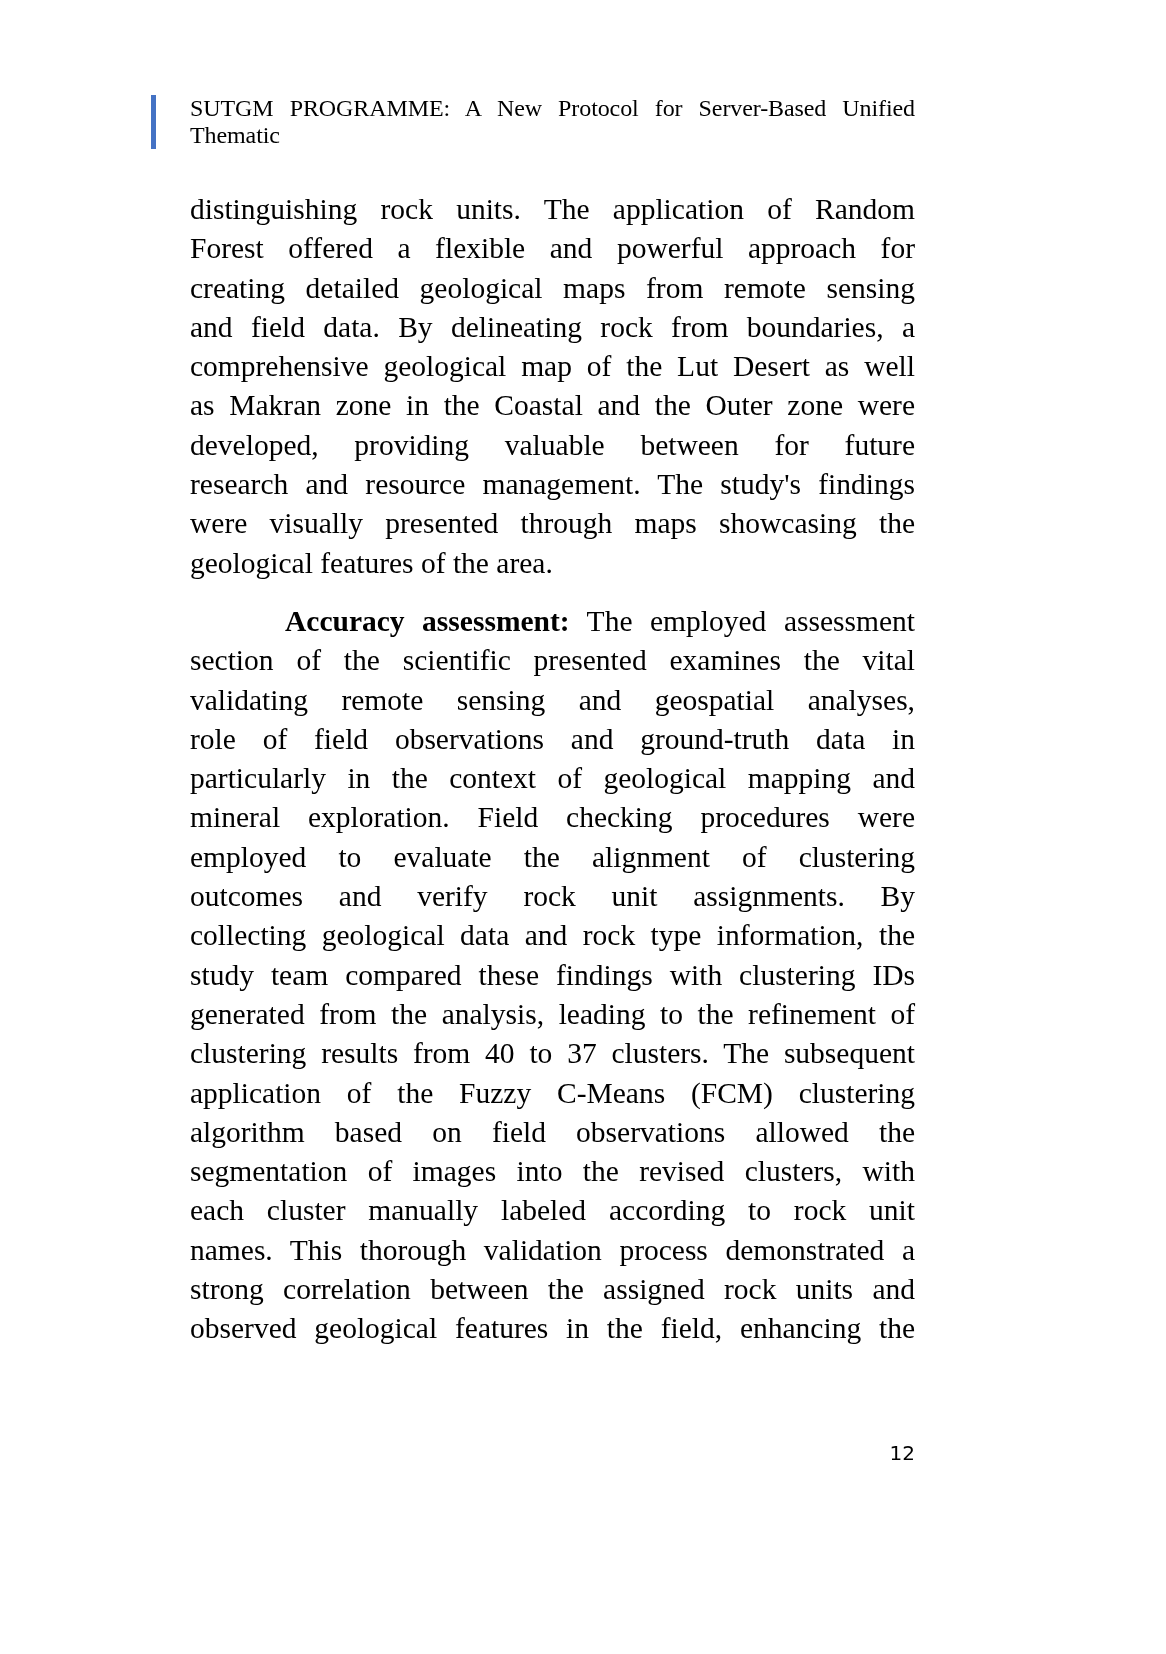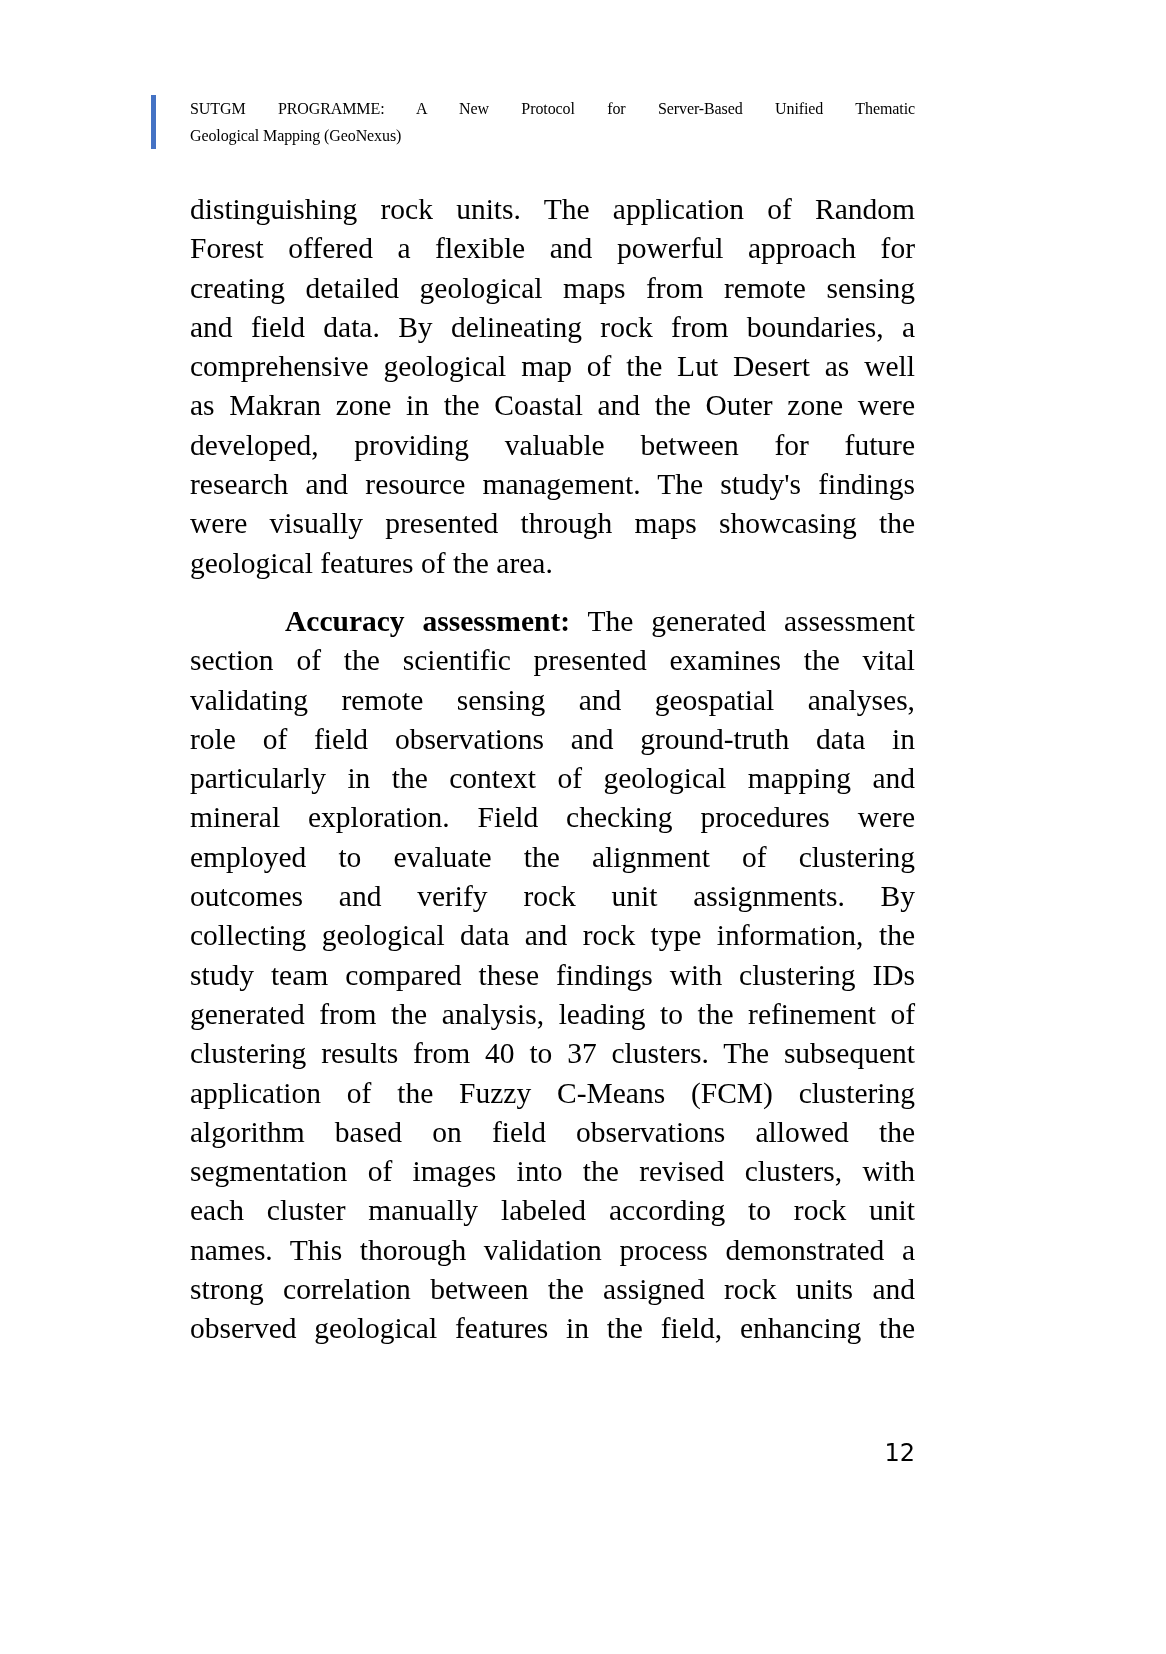--- a/index.html
+++ b/index.html
@@ -21,21 +21,21 @@
       top: 95px;
       width: 5px;
       height: 54px;
       background: #4472C4;
     }
     .running-header {
       position: absolute;
       left: 190px;
       top: 95px;
       width: 725px;
-      font-size: 16px;
+      font-size: 24px;
       line-height: 27px;
       text-align: justify;
       text-align-last: left;
       letter-spacing: -0.1px;
     }
     .running-header .line1 {
       display: block;
       text-align: justify;
       text-align-last: justify;
     }
@@ -70,49 +70,48 @@
       padding-left: 95px;
     }
     .bold-lead {
       font-weight: bold;
     }
     .page-number {
       position: absolute;
       right: 251px;
       top: 1438px;
       font-family: "DejaVu Sans", "Liberation Sans", sans-serif;
-      font-size: 24px;
+      font-size: 20px;
       line-height: 30px;
     }
   </style>
 </head>
 <body>
 
 <div class="header-bar" style="background: rgb(68, 114, 196);"></div>
 
 <div class="running-header">
   <span class="line1">SUTGM PROGRAMME: A New Protocol for Server-Based Unified Thematic</span>
-  <span class="line2">Geological Mapping (GeoNexus)</span>
 </div>
 
 <div class="body-text" id="para-1">
   <span class="ln">distinguishing rock units. The application of Random</span>
   <span class="ln">Forest offered a flexible and powerful approach for</span>
   <span class="ln">creating detailed geological maps from remote sensing</span>
   <span class="ln">and field data. By delineating rock from boundaries, a</span>
   <span class="ln">comprehensive geological map of the Lut Desert as well</span>
   <span class="ln">as Makran zone in the Coastal and the Outer zone were</span>
   <span class="ln">developed, providing valuable between for future</span>
   <span class="ln">research and resource management. The study's findings</span>
   <span class="ln">were visually presented through maps showcasing the</span>
   <span class="ln last">geological features of the area.</span>
 </div>
 
 <div class="body-text" id="para-2">
-  <span class="ln first"><span class="bold-lead">Accuracy assessment:</span><span> The generated assessment</span></span>
+  <span class="ln first"><span class="bold-lead">Accuracy assessment:</span><span> The employed assessment</span></span>
   <span class="ln">section of the scientific presented examines the vital</span>
   <span class="ln">validating remote sensing and geospatial analyses,</span>
   <span class="ln">role of field observations and ground-truth data in</span>
   <span class="ln">particularly in the context of geological mapping and</span>
   <span class="ln">mineral exploration. Field checking procedures were</span>
   <span class="ln">employed to evaluate the alignment of clustering</span>
   <span class="ln">outcomes and verify rock unit assignments. By</span>
   <span class="ln">collecting geological data and rock type information, the</span>
   <span class="ln">study team compared these findings with clustering IDs</span>
   <span class="ln">generated from the analysis, leading to the refinement of</span>

